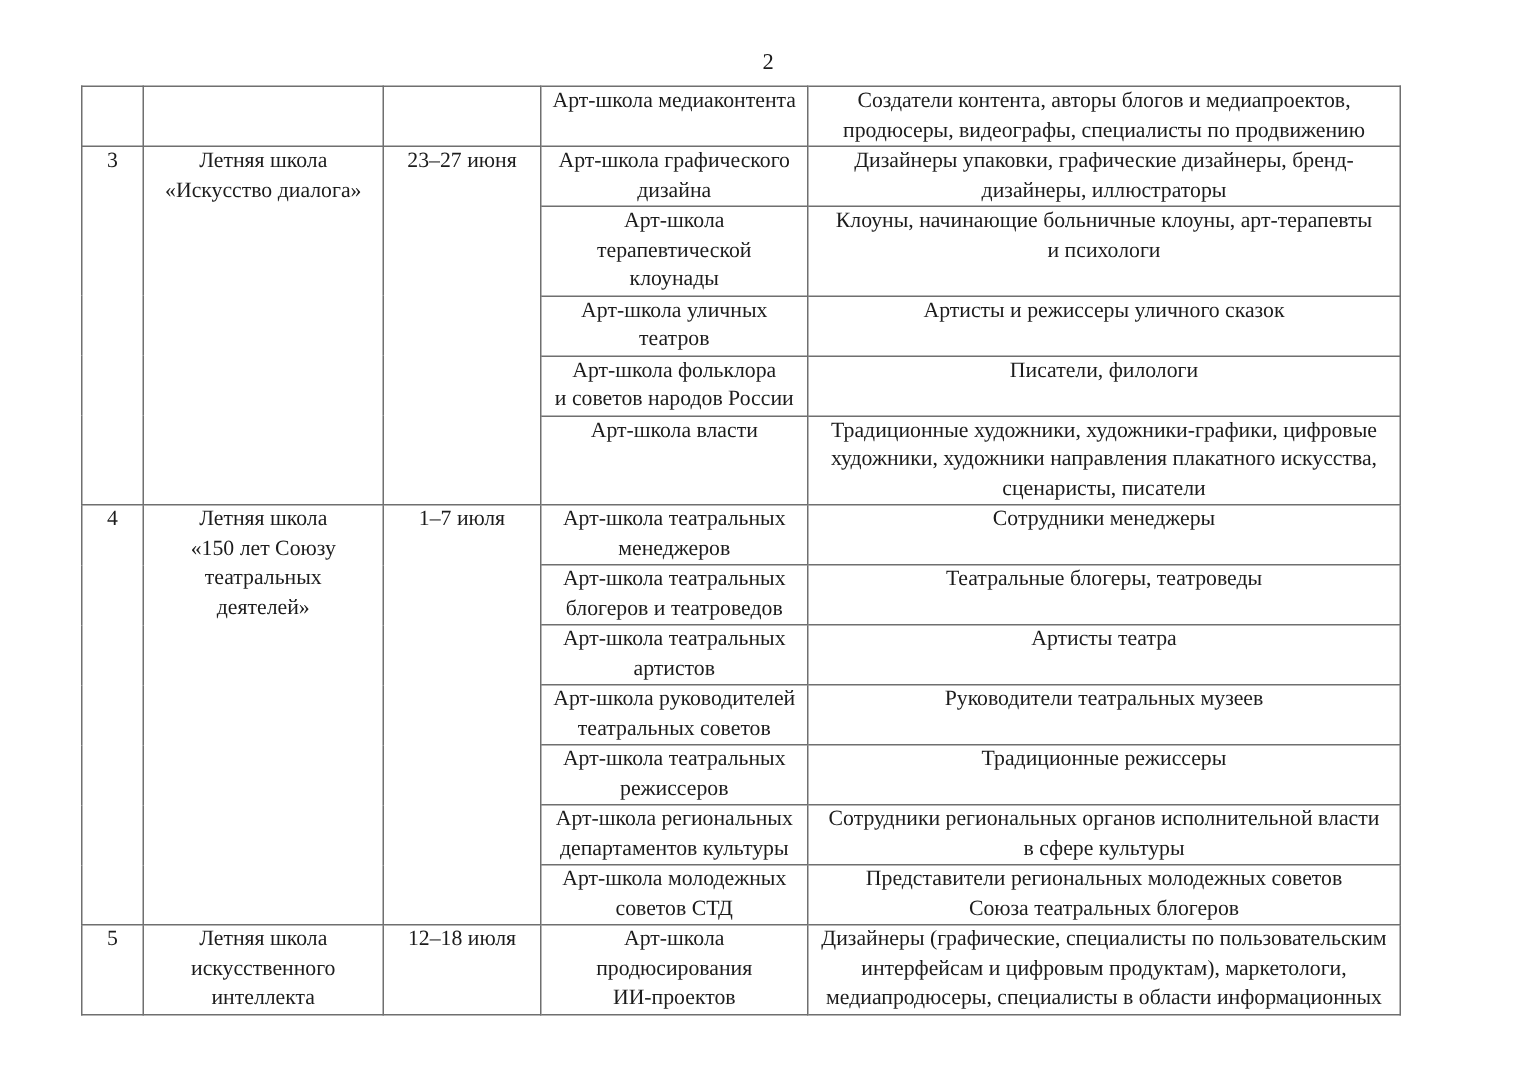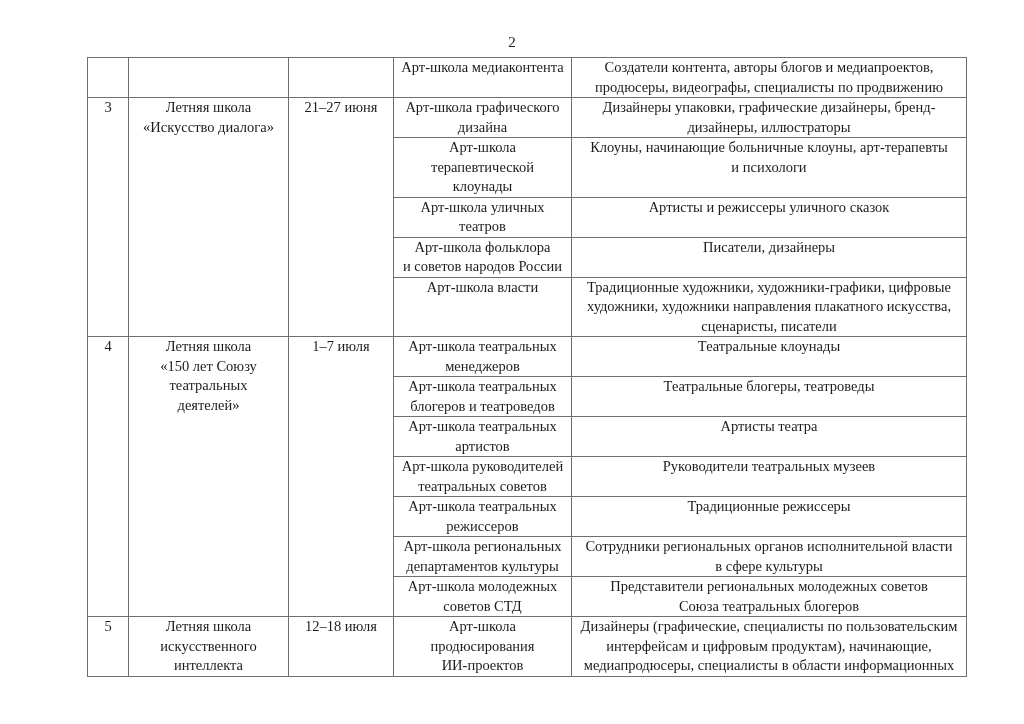--- a/index.html
+++ b/index.html
@@ -16,21 +16,21 @@
     position: absolute;
     top: 33px;
     left: 0;
     right: 0;
     text-align: center;
     font-size: 15px;
     line-height: 19px;
   }
   table.doc-table {
     position: absolute;
-    left: 87px;
+    left: 54px;
     top: 57px;
     width: 879px;
     border-collapse: collapse;
     table-layout: fixed;
   }
   .doc-table td {
     border: 1px solid #6f6f6f;
     vertical-align: top;
     text-align: center;
     font-size: 14.5px;
@@ -63,60 +63,60 @@
       <td></td>
       <td>Арт-школа медиаконтента</td>
       <td>Создатели контента, авторы блогов и медиапроектов,
 продюсеры, видеографы, специалисты по продвижению</td>
     </tr>
 
     <tr class="h2">
       <td rowspan="5">3</td>
       <td rowspan="5">Летняя школа
 «Искусство диалога»</td>
-      <td rowspan="5">21–27 июня</td>
+      <td rowspan="5">23–27 июня</td>
       <td>Арт-школа графического
 дизайна</td>
       <td>Дизайнеры упаковки, графические дизайнеры, бренд-
 дизайнеры, иллюстраторы</td>
     </tr>
     <tr class="h3">
       <td>Арт-школа
 терапевтической
 клоунады</td>
       <td>Клоуны, начинающие больничные клоуны, арт-терапевты
 и психологи</td>
     </tr>
     <tr class="h2">
       <td>Арт-школа уличных
 театров</td>
       <td>Артисты и режиссеры уличного сказок</td>
     </tr>
     <tr class="h2">
       <td>Арт-школа фольклора
 и советов народов России</td>
-      <td>Писатели, дизайнеры</td>
+      <td>Писатели, филологи</td>
     </tr>
     <tr class="h3">
       <td>Арт-школа власти</td>
       <td>Традиционные художники, художники-графики, цифровые
 художники, художники направления плакатного искусства,
 сценаристы, писатели</td>
     </tr>
 
     <tr class="h2">
       <td rowspan="7">4</td>
       <td rowspan="7">Летняя школа
 «150 лет Союзу
 театральных
 деятелей»</td>
       <td rowspan="7">1–7 июля</td>
       <td>Арт-школа театральных
 менеджеров</td>
-      <td>Театральные клоунады</td>
+      <td>Сотрудники менеджеры</td>
     </tr>
     <tr class="h2">
       <td>Арт-школа театральных
 блогеров и театроведов</td>
       <td>Театральные блогеры, театроведы</td>
     </tr>
     <tr class="h2">
       <td>Арт-школа театральных
 артистов</td>
       <td>Артисты театра</td>
@@ -147,17 +147,17 @@
     <tr class="h3">
       <td>5</td>
       <td>Летняя школа
 искусственного
 интеллекта</td>
       <td>12–18 июля</td>
       <td>Арт-школа
 продюсирования
 ИИ-проектов</td>
       <td>Дизайнеры (графические, специалисты по пользовательским
-интерфейсам и цифровым продуктам), начинающие,
+интерфейсам и цифровым продуктам), маркетологи,
 медиапродюсеры, специалисты в области информационных</td>
     </tr>
   </tbody>
 </table>
 
 </body></html>

